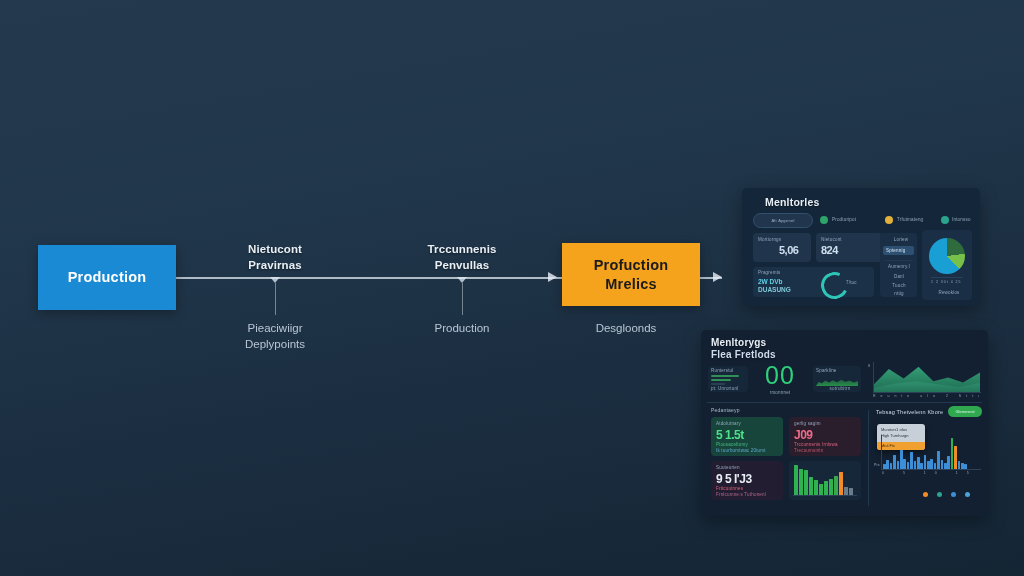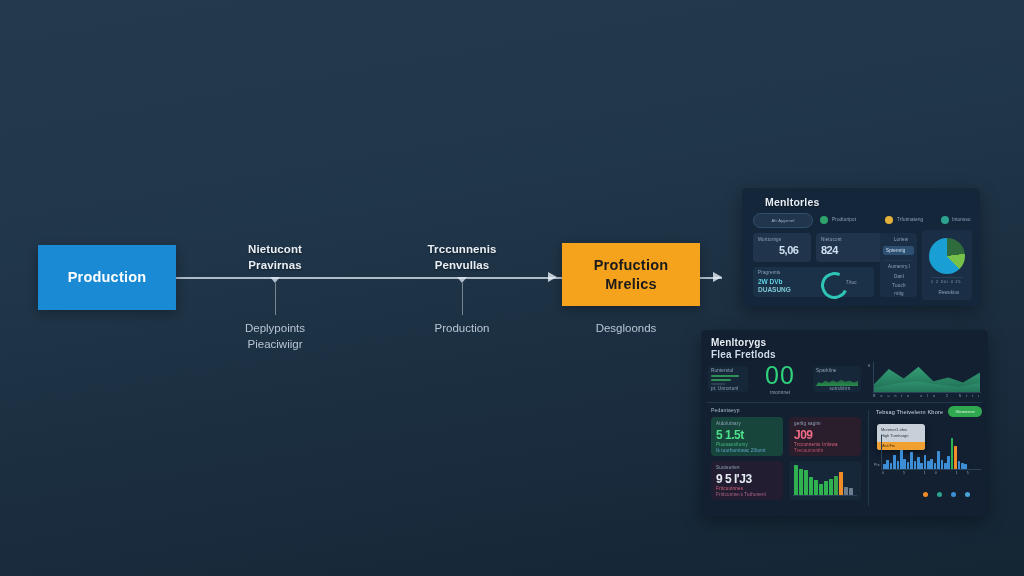--- a/index.html
+++ b/index.html
@@ -104,22 +104,22 @@
     </span>
   </div>
 
   <div class="edge-label" style="left:200px;top:242px;">
     <span style="display:block">Nietucont</span>
     <span style="display:block">Pravirnas</span>
   </div>
   <div class="drop-cap" style="left:270px;top:277px;"></div>
   <div class="drop-stem" style="left:275px;top:283px;height:32px;"></div>
   <div class="sub-label" style="left:190px;top:320px;">
+    <span style="display:block">Pieaciwiigr</span>
     <span style="display:block">Deplypoints</span>
-    <span style="display:block">Pieaciwiigr</span>
   </div>
 
   <div class="edge-label" style="left:387px;top:242px;">
     <span style="display:block">Trccunnenis</span>
     <span style="display:block">Penvullas</span>
   </div>
   <div class="drop-cap" style="left:457px;top:277px;"></div>
   <div class="drop-stem" style="left:462px;top:283px;height:32px;"></div>
   <div class="sub-label" style="left:377px;top:320px;">
     <span style="display:block">Production</span>

